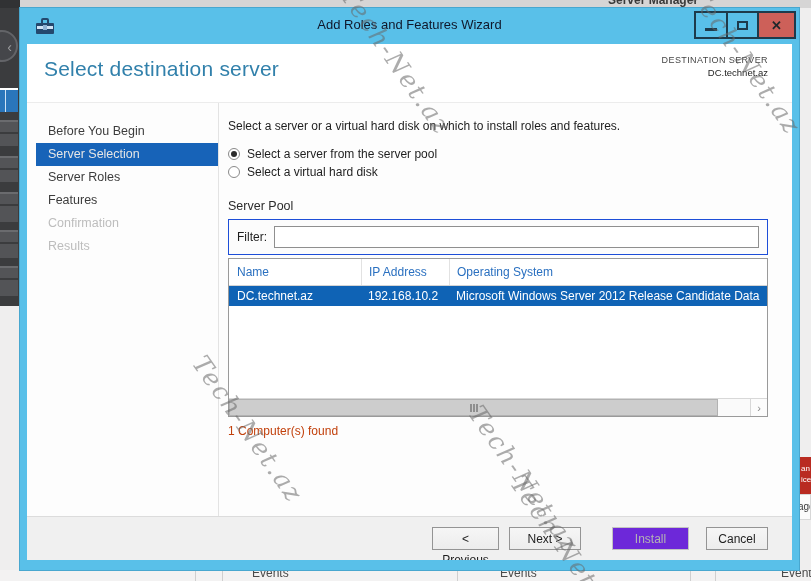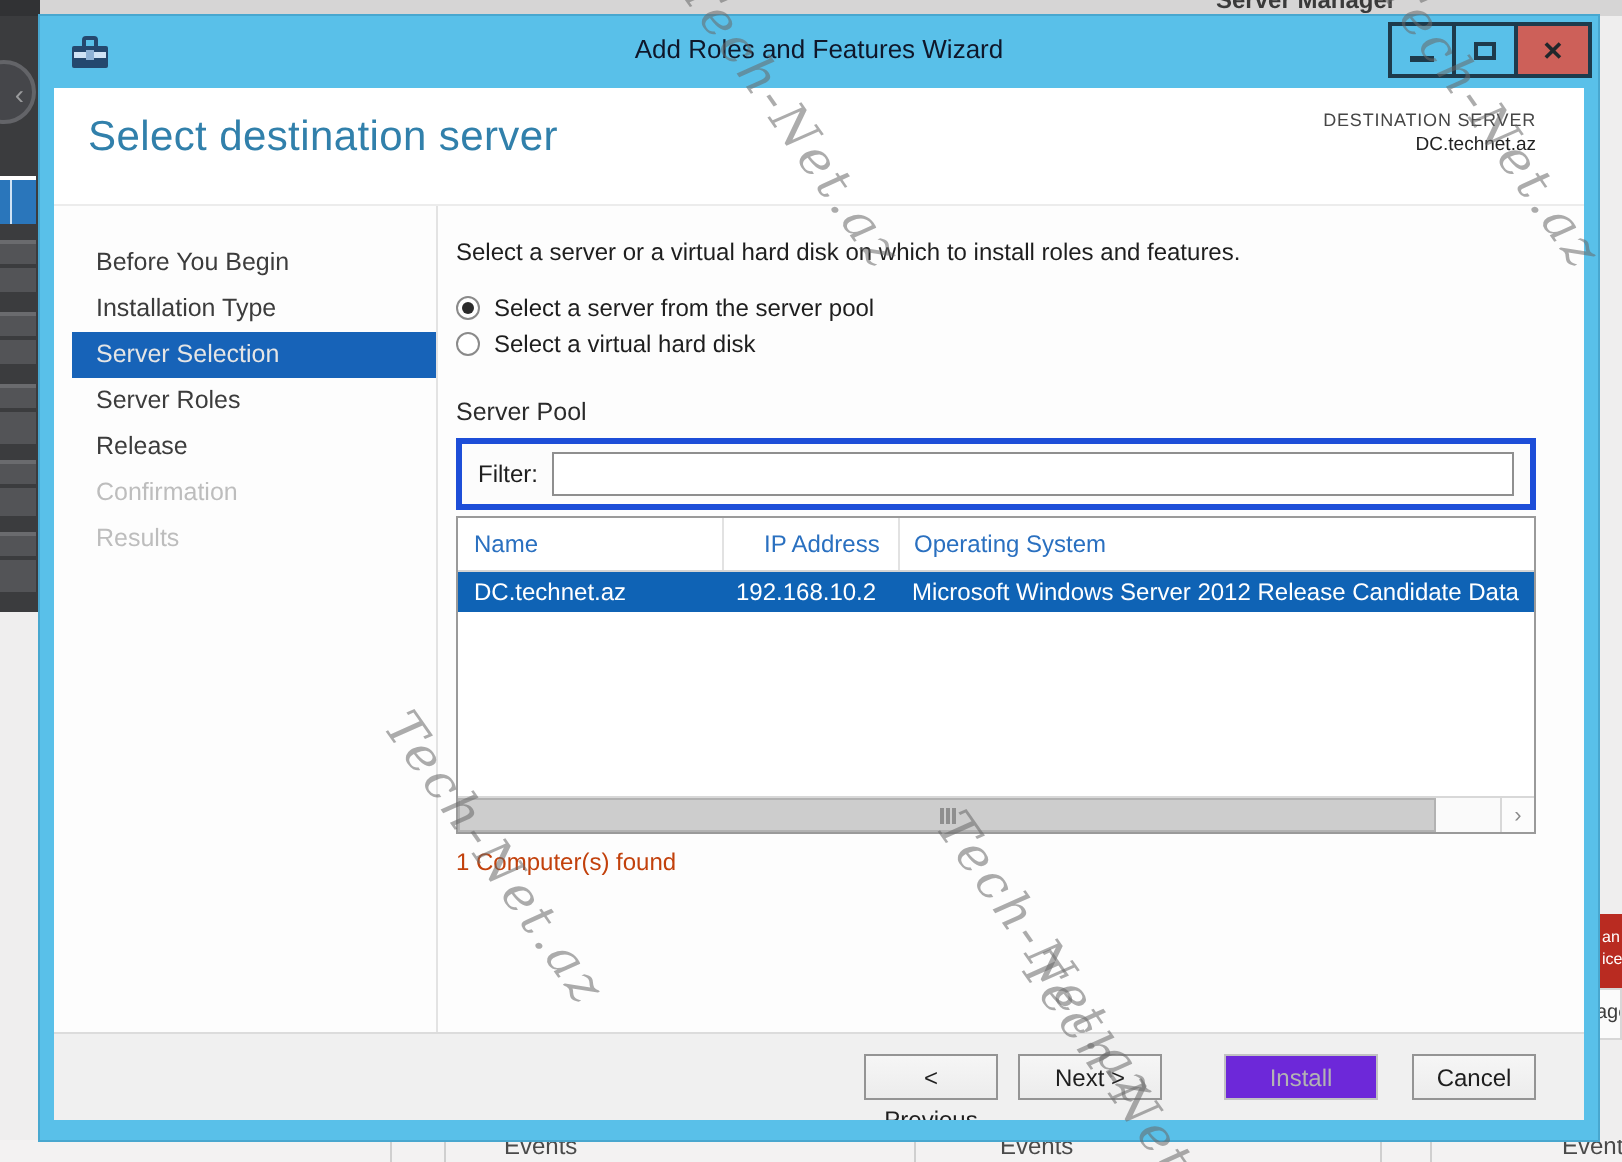--- a/index.html
+++ b/index.html
@@ -52,28 +52,28 @@
   .nav-item{height:23px;line-height:23px;padding-left:12px;font-size:12.5px;color:#3c3c3c;cursor:default;}
   .nav-item.active{background:#1763b8;color:#e5e5e5;}
   .nav-item.disabled{color:#bdbdbd;}
   .main{flex:1;box-sizing:border-box;padding:0 24px 0 9px;position:relative;}
   .intro{margin-top:16px;font-size:12px;color:#1e1e1e;}
   .radios{margin-top:12px;}
   .radio-row{height:18px;display:flex;align-items:center;font-size:12px;color:#1e1e1e;}
   .radio{width:12px;height:12px;border-radius:50%;border:1px solid #8a8a8a;background:#fff;position:relative;margin-right:7px;box-sizing:border-box;flex:0 0 auto;}
   .radio.checked::after{content:"";position:absolute;left:2px;top:2px;right:2px;bottom:2px;border-radius:50%;background:#2b2b2b;}
   .pool-heading{margin-top:18px;font-size:12.5px;color:#2b2b2b;}
-  .filter-box{margin-top:6px;border:3px solid #1d4ed8;height:36px;display:flex;align-items:center;padding:0 8px;background:#fcfcfc;box-sizing:border-box;}
+  .filter-box{margin-top:6px;border:1px solid #1d4ed8;height:36px;display:flex;align-items:center;padding:0 8px;background:#fcfcfc;box-sizing:border-box;}
   .filter-label{font-size:12px;color:#1e1e1e;margin-right:7px;}
   .filter-input{flex:1;height:22px;border:1px solid #8f8f8f;font-size:12px;padding:0 4px;outline:none;background:#fff;box-sizing:border-box;}
   .table-box{margin-top:3px;border:1px solid #9a9a9a;height:159px;background:#fff;position:relative;box-sizing:border-box;}
   .thead{height:26px;display:flex;align-items:center;border-bottom:1px solid #d4d4d4;font-size:12px;color:#2a70c0;}
   .th{height:100%;display:flex;align-items:center;box-sizing:border-box;}
   .th-name{width:132px;padding-left:8px;}
-  .th-ip{width:88px;padding-left:20px;border-left:1px solid #e2e2e2;}
+  .th-ip{width:88px;padding-left:7px;border-left:1px solid #e2e2e2;}
   .th-os{flex:1;padding-left:7px;border-left:1px solid #e2e2e2;overflow:hidden;}
   .trow{height:20px;display:flex;align-items:center;font-size:12px;}
   .trow.selected{background:#0f63b5;color:#fff;}
   .td{box-sizing:border-box;white-space:nowrap;overflow:hidden;}
   .td-name{width:132px;padding-left:8px;}
   .td-ip{width:88px;padding-left:7px;}
   .td-os{flex:1;padding-left:7px;}
   .hscroll{position:absolute;left:0;right:0;bottom:0;height:17px;border-top:1px solid #d8d8d8;display:flex;background:#fafafa;}
   .hthumb{width:489px;background:#cdcdcd;border:1px solid #b2b2b2;box-sizing:border-box;display:flex;align-items:center;justify-content:center;}
   .grip{width:2px;height:8px;background:#8f8f8f;box-shadow:3px 0 0 #8f8f8f,6px 0 0 #8f8f8f;margin-right:6px;}
@@ -157,24 +157,23 @@
       <div class="wtitle">Select destination server</div>
       <div class="dest">
         <div class="dest-label">DESTINATION SERVER</div>
         <div class="dest-value">DC.technet.az</div>
       </div>
     </div>
 
     <div class="wcontent">
       <div class="sidebar">
         <div class="nav-item">Before You Begin</div>
-        <div class="nav-item">Installation Type</div>
         <div class="nav-item active">Server Selection</div>
         <div class="nav-item">Server Roles</div>
-        <div class="nav-item">Release</div>
+        <div class="nav-item">Features</div>
         <div class="nav-item disabled">Confirmation</div>
         <div class="nav-item disabled">Results</div>
       </div>
 
       <div class="main">
         <div class="intro">Select a server or a virtual hard disk on which to install roles and features.</div>
 
         <div class="radios">
           <div class="radio-row">
             <span class="radio checked"></span>

